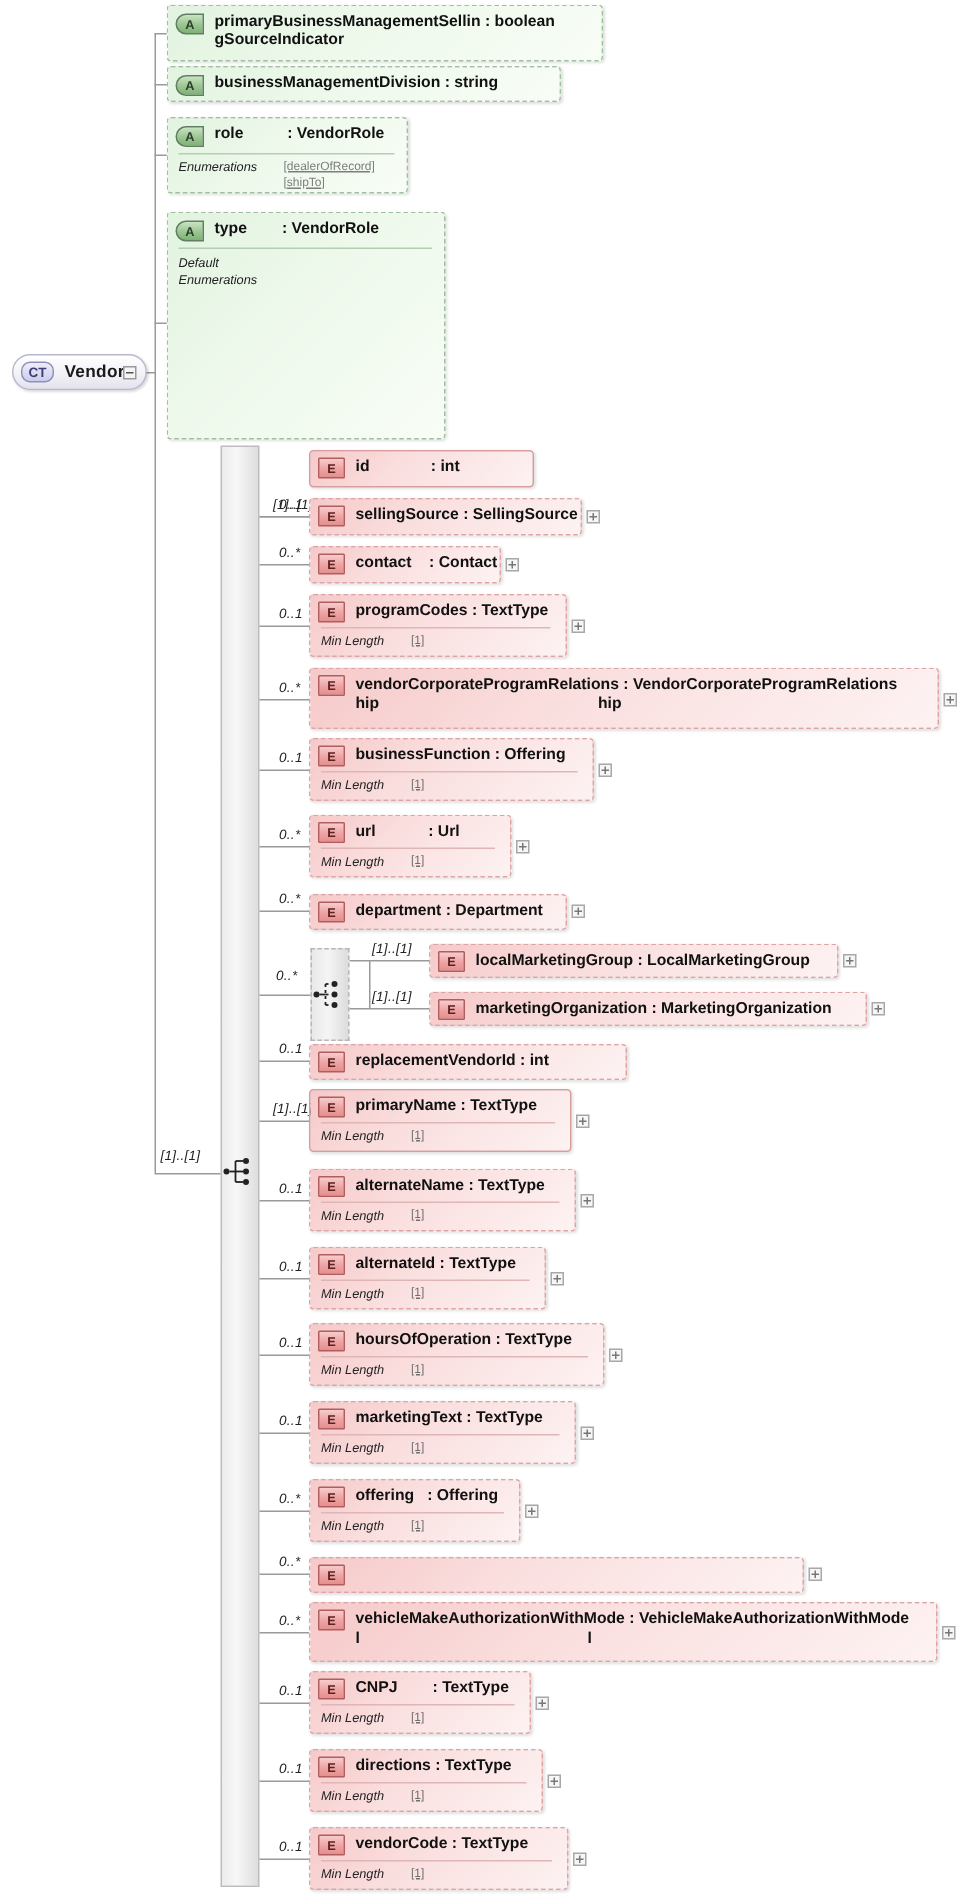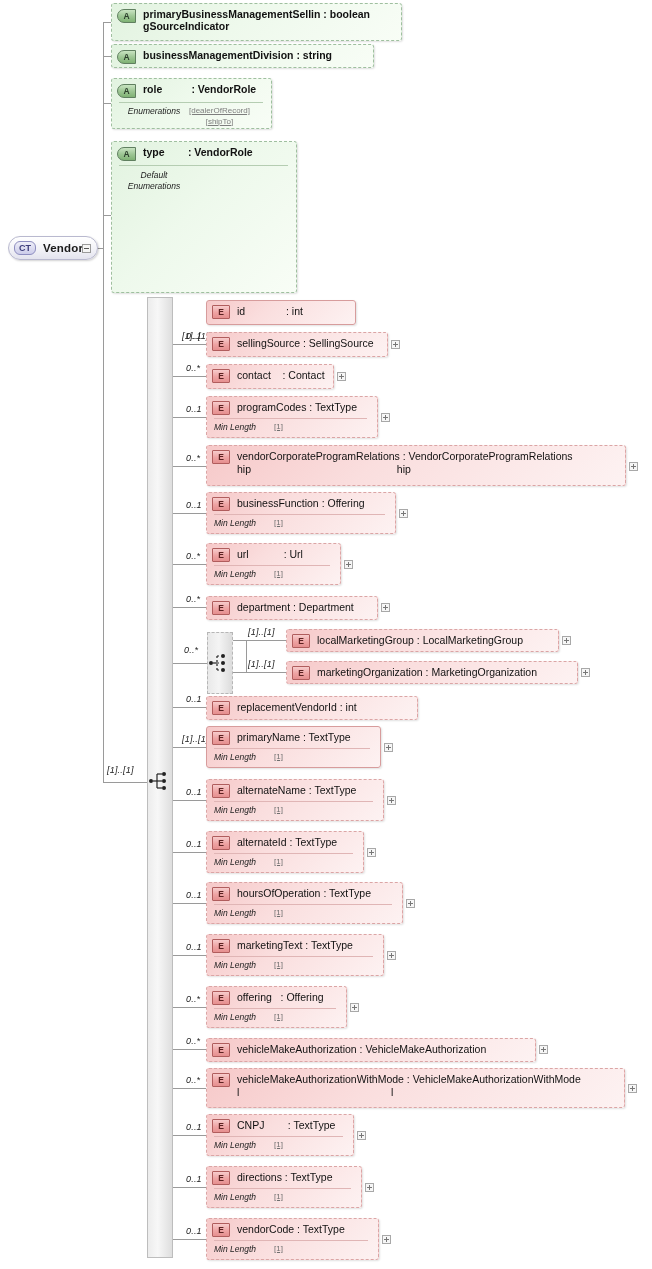--- a/index.html
+++ b/index.html
@@ -47,41 +47,41 @@
   .attr-head{position:relative;display:flex;align-items:flex-start;padding:4px 6px 3px 5px;}
   .ico-a{
     flex:0 0 auto;width:19px;height:14px;box-sizing:border-box;
     border:1px solid #5f7f5f;border-top-left-radius:8px;border-bottom-left-radius:8px;
     background:linear-gradient(180deg,#c9e4c2 0%,#9ec795 50%,#7fb274 100%);
     font-size:8.5px;font-weight:bold;color:#2c3f2c;text-align:center;line-height:12px;
     margin-right:7px;margin-top:1px;
   }
   .attr-title{font-size:10.5px;color:#111;font-weight:bold;line-height:12px;white-space:pre;}
   .attr-sep{height:1px;background:#b5cdb2;margin:1px 8px 0 7px;}
-  .attr-facets{display:flex;padding:3px 16px 5px 7px;text-align:center;}
+  .attr-facets{display:flex;padding:3px 16px 5px 7px;}
   .facet-name{font-size:8.5px;font-style:italic;color:#222;width:70px;flex:0 0 70px;line-height:10.5px;}
   .facet-vals{font-size:8px;color:#7d7d7d;line-height:10.5px;white-space:pre-line;text-decoration:underline;}
 
   
   .el-box{
     position:absolute;box-sizing:border-box;border-radius:3px;
     border:1px dashed #dba5a5;
     background:linear-gradient(135deg,#f6c9c9 0%,#fadede 40%,#fdf2f2 100%);
     box-shadow:1px 1px 2px rgba(0,0,0,.12);
   }
   .el-box.req{border:1px solid #d79c9c;}
   .el-head{display:flex;align-items:flex-start;padding:4px 7px 3px 5px;}
   .ico-e{
     flex:0 0 auto;width:18px;height:14px;box-sizing:border-box;
     border:1px solid #b05d5d;border-radius:1px;
     background:linear-gradient(180deg,#f7cccc 0%,#eea3a3 55%,#e58f8f 100%);
     font-size:8.5px;font-weight:bold;color:#5c2222;text-align:center;line-height:12px;
     margin-right:7px;margin-top:0px;
   }
-  .el-title{font-size:10.5px;color:#111;font-weight:normal;line-height:12.5px;white-space:pre;}
+  .el-title{font-size:10.5px;color:#111;font-weight:bold;line-height:12.5px;white-space:pre;}
   .el-sep{height:1px;background:#e0b5b5;margin:0 10px 0 7px;}
   .el-facets{display:flex;padding:3px 6px 4px 7px;}
   .el-facets .facet-name{width:60px;flex:0 0 60px;}
   .el-facets .facet-vals{color:#6f6f6f;}
 
   
   .plus{
     position:absolute;width:9px;height:9px;box-sizing:border-box;
     border:1px solid #a8a8a8;background:#f6f6f6;
   }
@@ -385,21 +385,20 @@
           <span class="facet-name">Min Length</span>
           <span class="facet-vals">[1]</span>
         </div>
       </div>
       <div class="plus" style="left: 350px; top: 1003px;"></div>
       <div class="hline" style="left: 173px; top: 1049px; width: 33px;"></div>
       <div class="card" style="left: 186px; top: 1036px;">0..*</div>
       <div class="el-box" style="left: 206px; top: 1038px; width: 330px; height: 24px;">
         <div class="el-head">
           <span class="ico-e">E</span>
-          <span class="el-title">vehicleMakeAuthorization : VehicleMakeAuthorization</span>
         </div>
       </div>
       <div class="plus" style="left: 539px; top: 1045px;"></div>
       <div class="hline" style="left: 173px; top: 1088px; width: 33px;"></div>
       <div class="card" style="left: 186px; top: 1075px;">0..*</div>
       <div class="el-box" style="left: 206px; top: 1068px; width: 419px; height: 40px;">
         <div class="el-head">
           <span class="ico-e">E</span>
           <span class="el-title">vehicleMakeAuthorizationWithMode : VehicleMakeAuthorizationWithMode
 l                                                    l</span>

